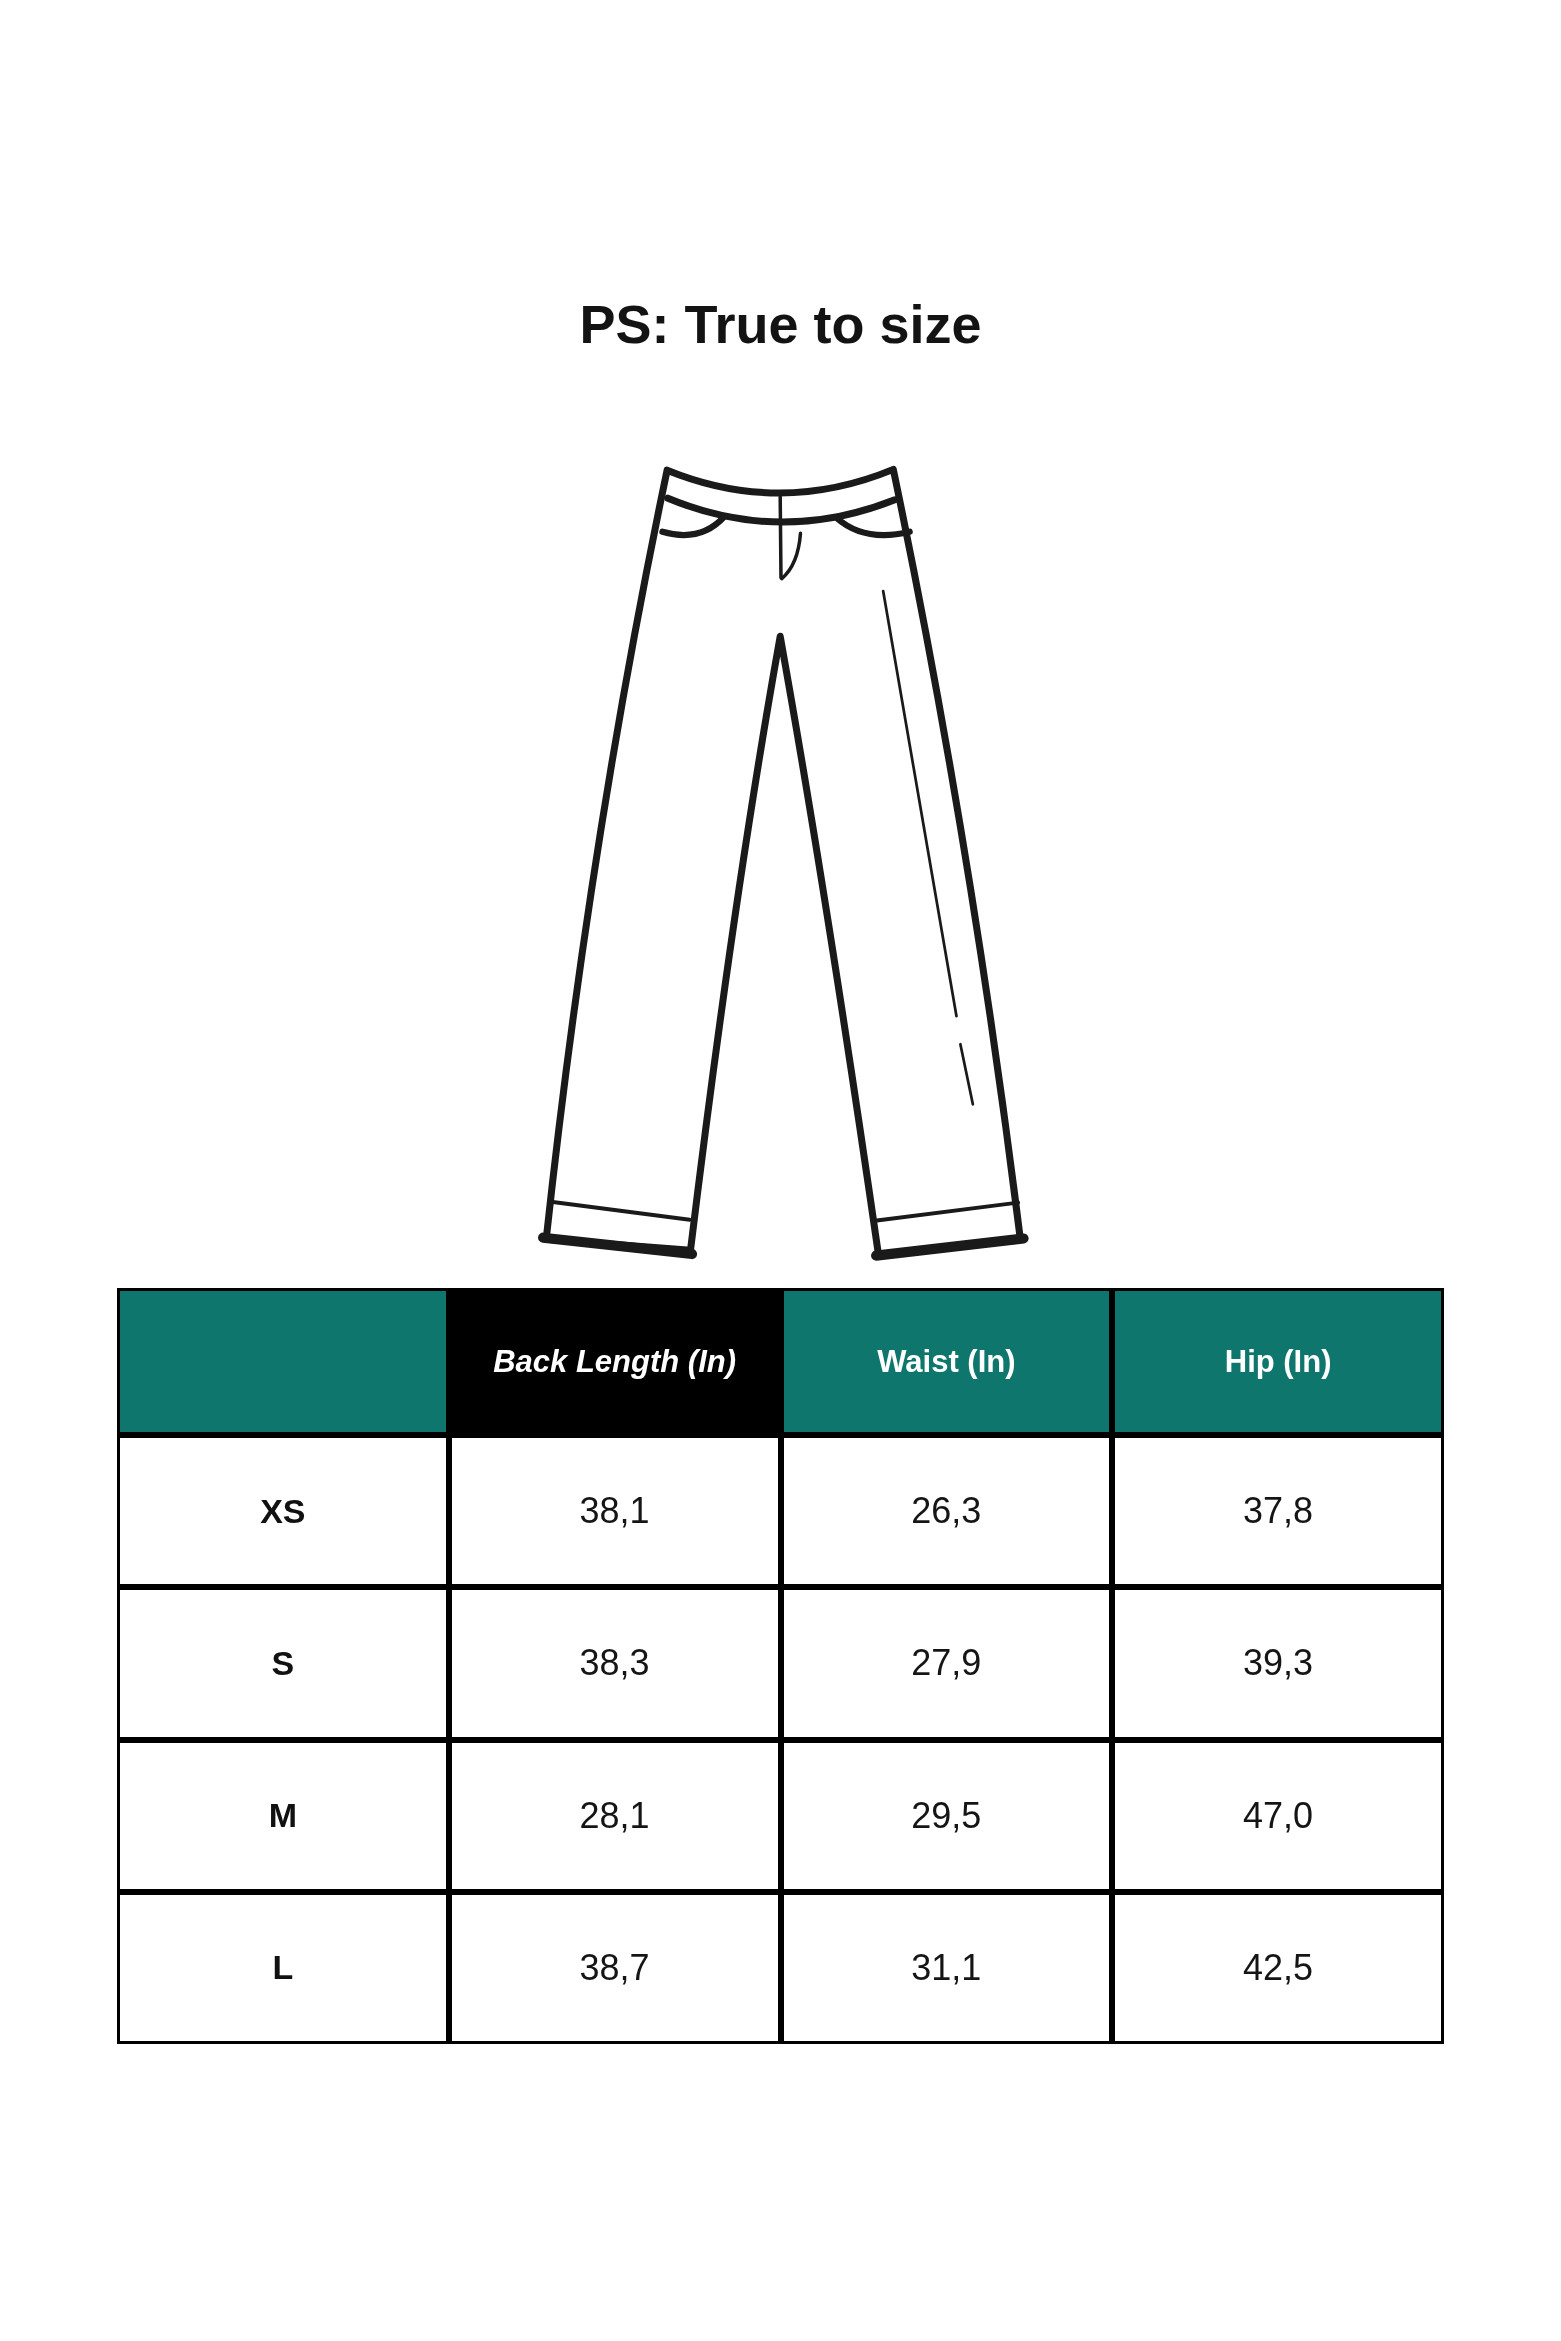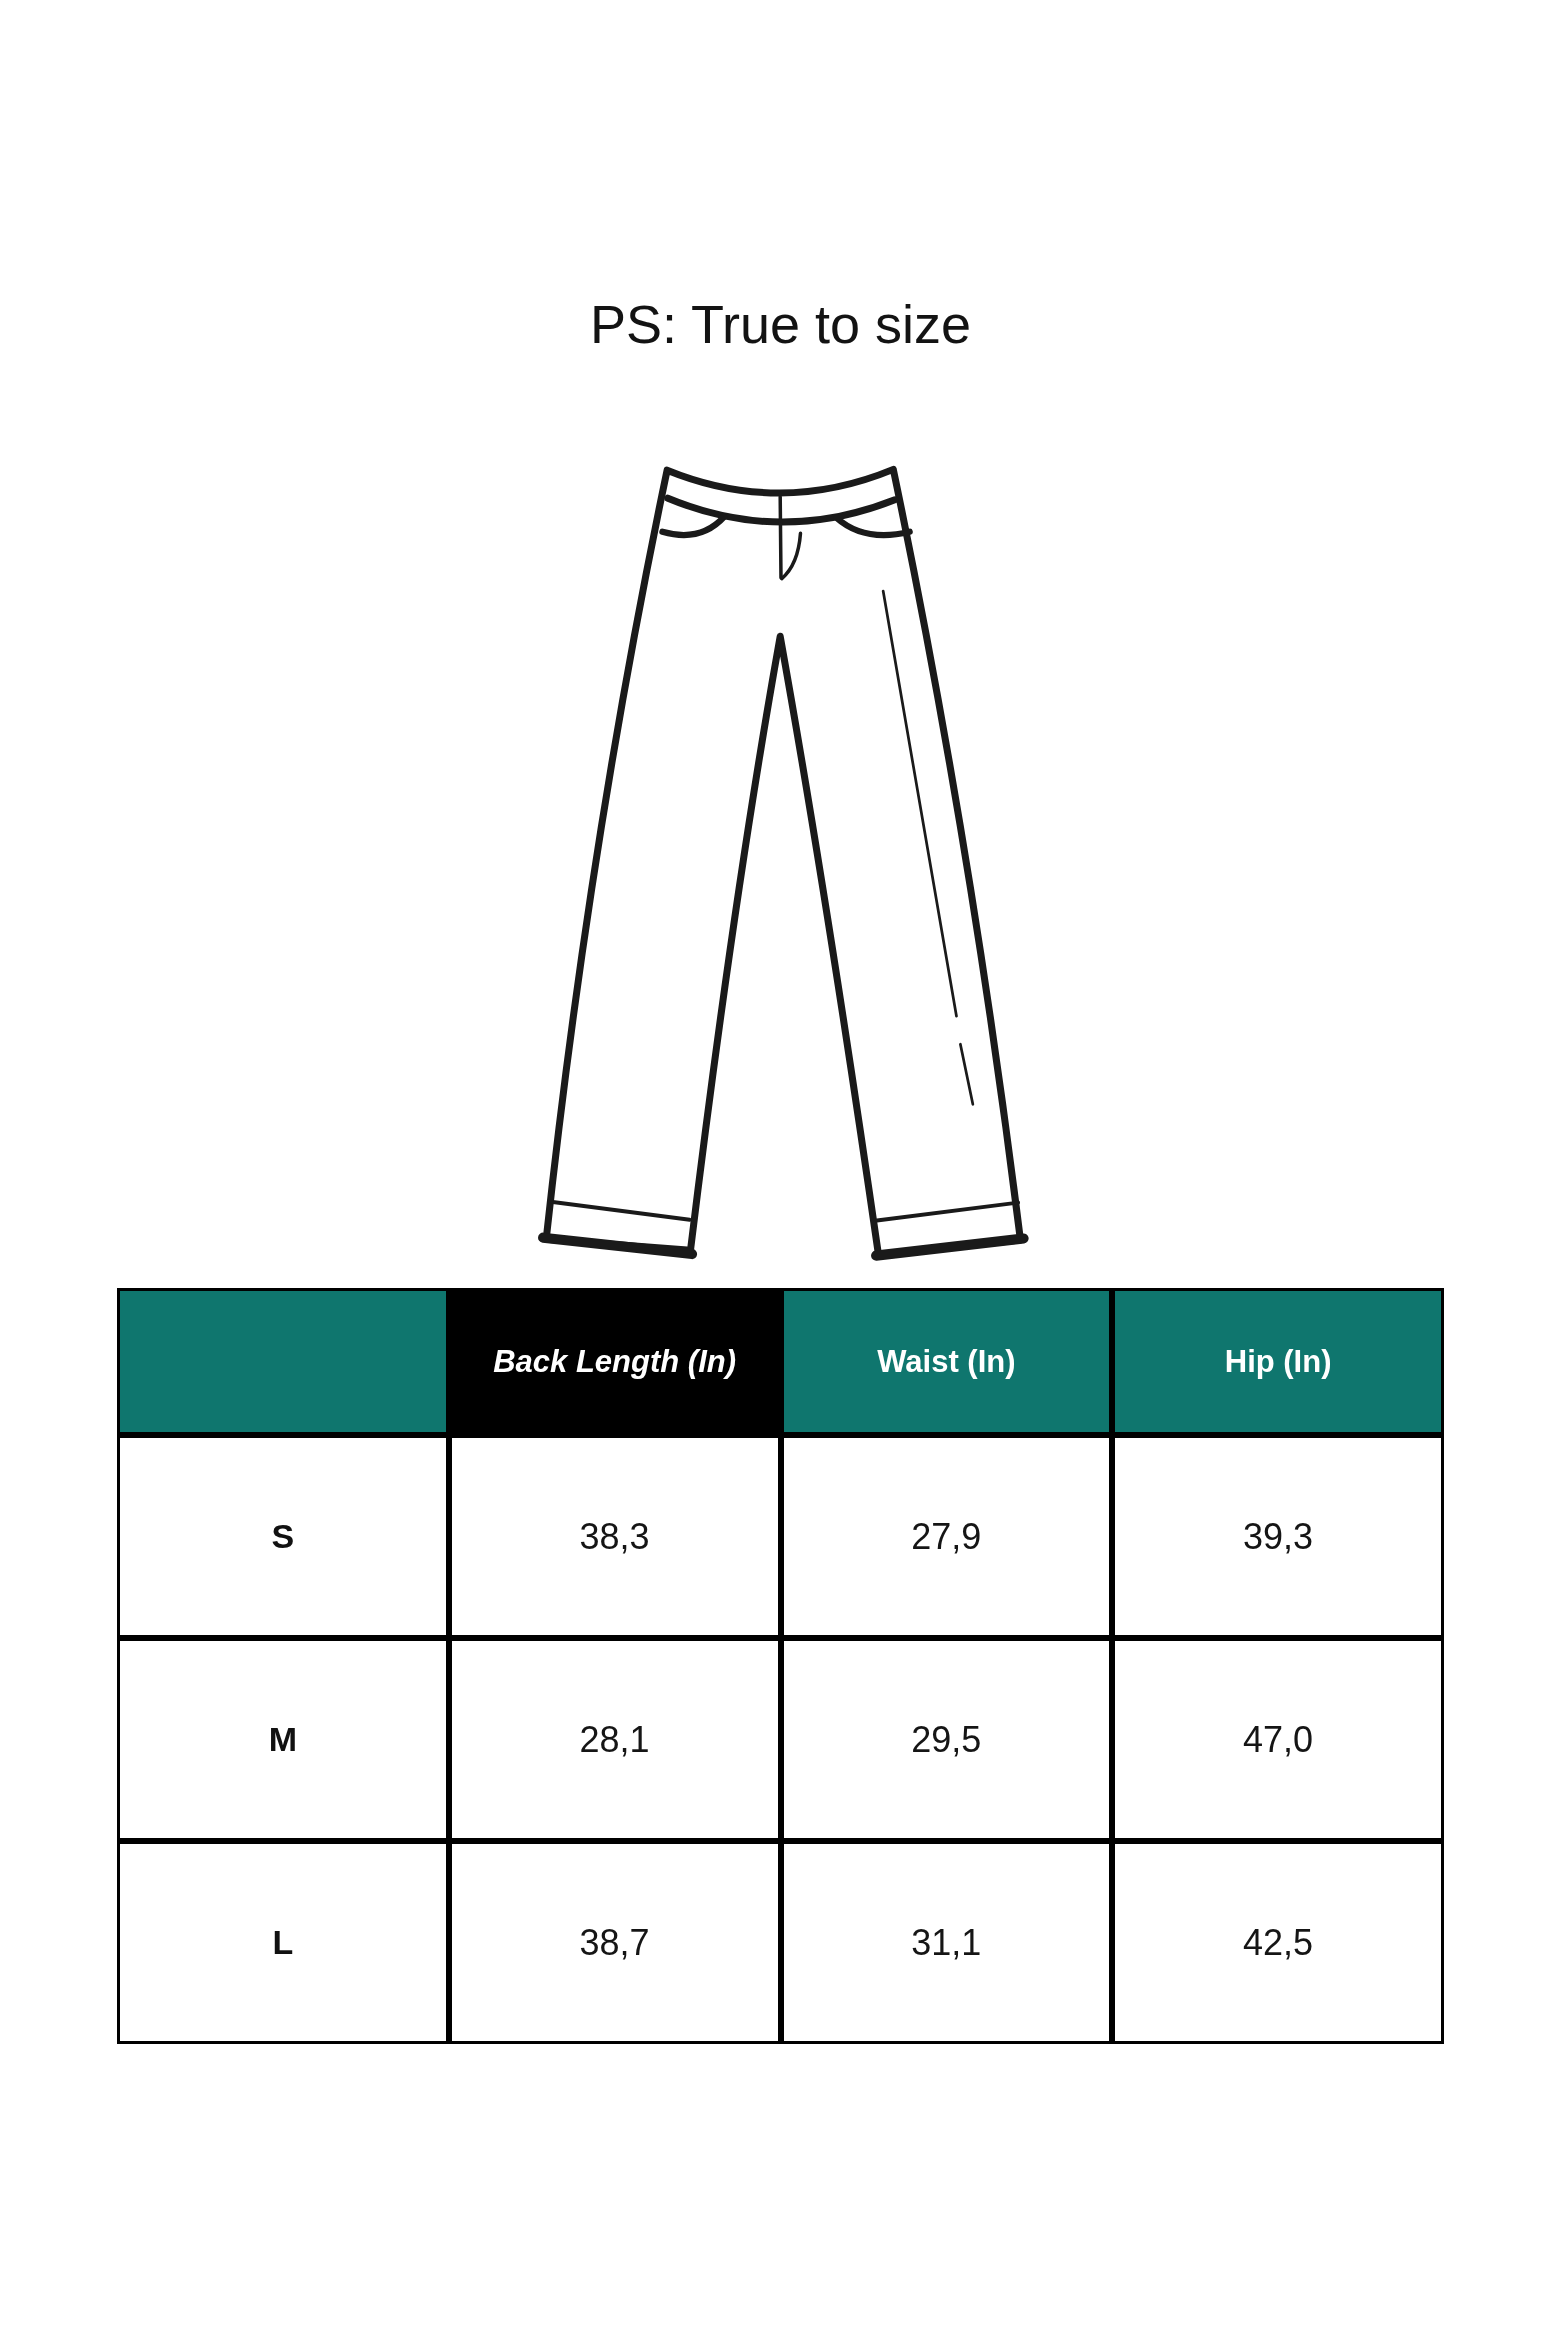--- a/index.html
+++ b/index.html
@@ -6,21 +6,21 @@
   html,body { background:#ffffff; }
   body {
     position:relative;
     width:1561px; height:2342px;
     font-family:"Liberation Sans", sans-serif;
     color:#111;
   }
   .title {
     position:absolute; top:297px; left:0; width:1561px;
     text-align:center;
-    font-size:54px; line-height:54px; font-weight:normal;
+    font-size:54px; line-height:54px; font-weight:bold;
     color:#131313;
     white-space:pre;
   }
   .pants-wrap {
     position:absolute; left:515px; top:445px; width:546px; height:835px;
   }
   .pants-wrap svg { display:block; width:100%; height:100%; }
 
   table.size-table {
     position:absolute; left:117px; top:1288px;
@@ -77,20 +77,26 @@
   <thead>
     <tr>
       <th></th>
       <th class="hl">Back Length (In)</th>
       <th>Waist (In)</th>
       <th>Hip (In)</th>
     </tr>
   </thead>
   <tbody>
     <tr>
+      <td class="size-col">XS</td>
+      <td>38,1</td>
+      <td>26,3</td>
+      <td>37,8</td>
+    </tr>
+    <tr>
       <td class="size-col">S</td>
       <td>38,3</td>
       <td>27,9</td>
       <td>39,3</td>
     </tr>
     <tr>
       <td class="size-col">M</td>
       <td>28,1</td>
       <td>29,5</td>
       <td>47,0</td>

